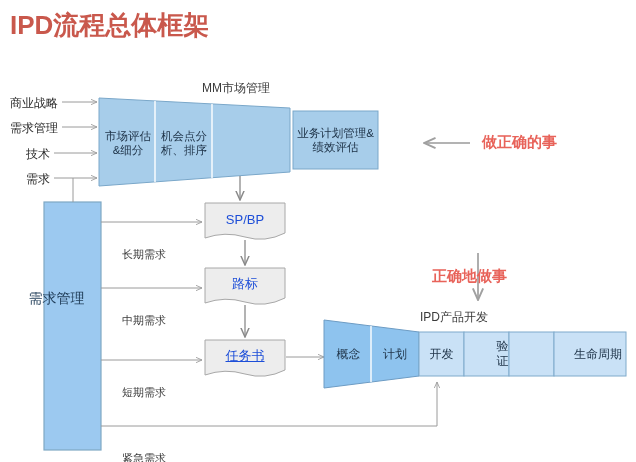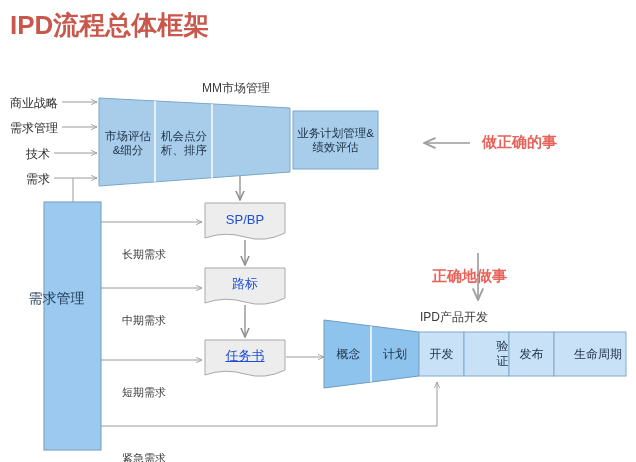--- a/index.html
+++ b/index.html
@@ -152,19 +152,18 @@
   <div class="doc-cell" style="left:205px;top:203px;width:80px;height:32px;">SP/BP</div>
   <div class="doc-cell" style="left:205px;top:268px;width:80px;height:32px;">路标</div>
   <div class="doc-cell" style="left:205px;top:340px;width:80px;height:32px;text-decoration:underline;">任务书</div>
 
   <div class="txt grouplabel" style="left:420px;top:309px;">IPD产品开发</div>
 
   <div class="cell" style="left:326px;top:332px;width:45px;height:44px;">概念</div>
   <div class="cell" style="left:372px;top:332px;width:46px;height:44px;">计划</div>
   <div class="cell" style="left:419px;top:332px;width:45px;height:44px;">开发</div>
   <div class="cell" style="left:464px;top:332px;width:45px;height:44px;padding-left:32px;">验证</div>
-  <div class="cell" style="left:509px;top:332px;width:45px;height:44px;">发布</div>
   <div class="cell" style="left:554px;top:332px;width:72px;height:44px;margin-left:8px;">生命周期</div>
 
   <div class="txt redlabel" style="left:482px;top:133px;">做正确的事</div>
   <div class="txt redlabel" style="left:432px;top:228px;margin-top:39px;">正确地做事</div>
 
 </div>
 
 </body></html>

